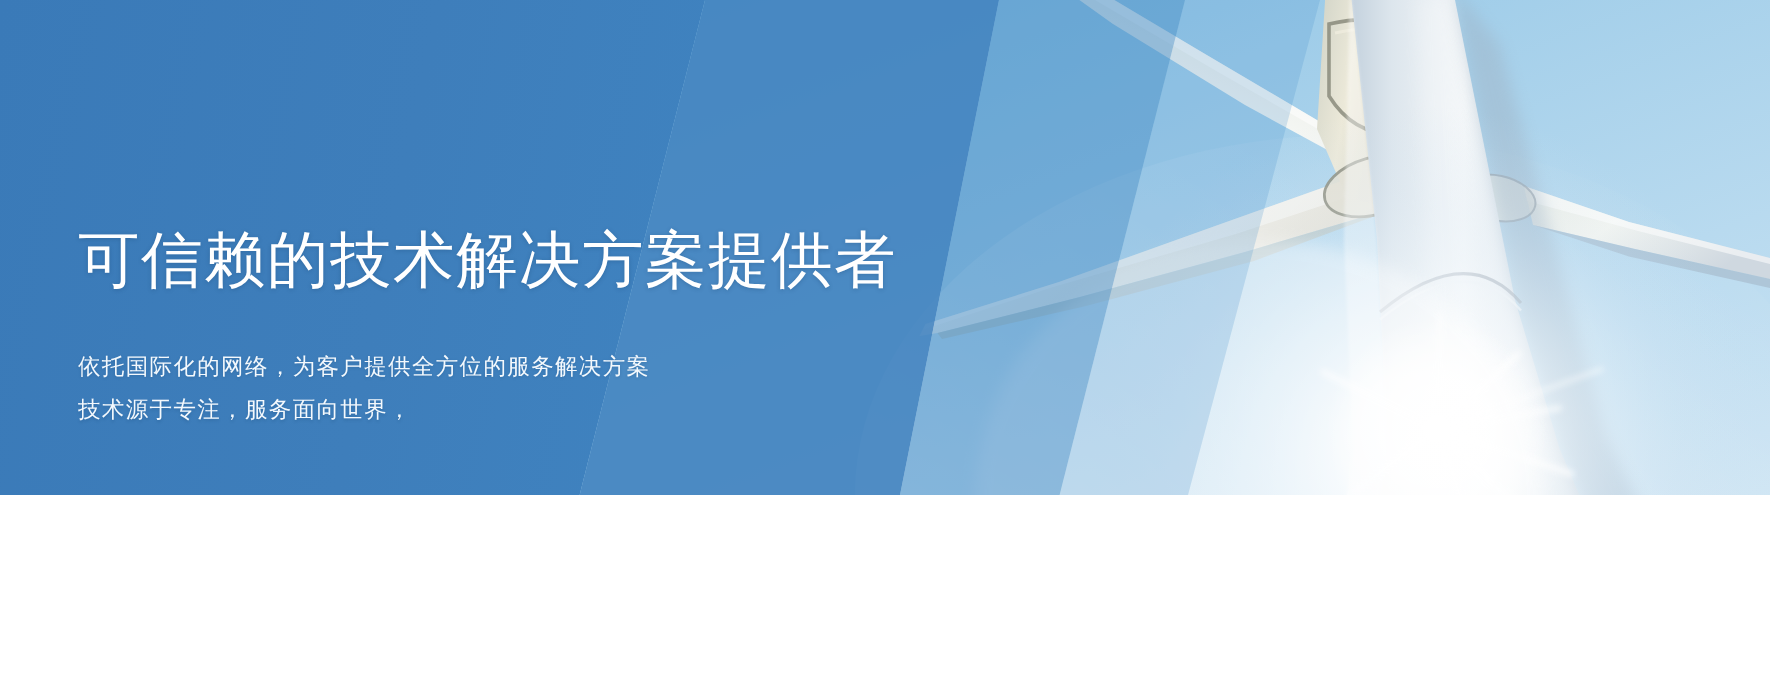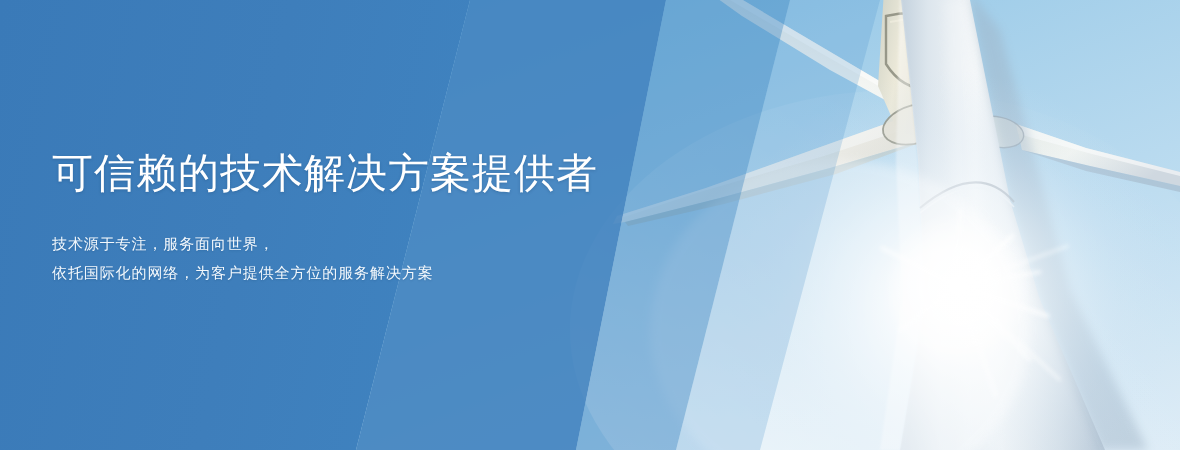--- a/index.html
+++ b/index.html
@@ -3,21 +3,21 @@
 <meta charset="utf-8">
 <style>
   html, body {
     margin: 0;
     padding: 0;
     background: #ffffff;
   }
   #banner {
     position: relative;
     width: 1180px;
-    height: 450px;
+    height: 330px;
     overflow: hidden;
     font-family: "DejaVu Sans", "Liberation Sans", sans-serif;
     background: #4a8fc8;
   }
   #banner-photo {
     position: absolute;
     inset: 0;
     width: 1180px;
     height: 450px;
     display: block;
@@ -224,18 +224,18 @@
 
     <path d="M 470,0 L 666,0 L 576,450 L 356,450 Z" fill="#3d80bd" opacity="0.88"></path>
 
     <path d="M 666,0 L 790,0 L 676,450 L 576,450 Z" fill="#4088c4" opacity="0.52"></path>
     <path d="M 790,0 L 880,0 L 760,450 L 676,450 Z" fill="#4a93cc" opacity="0.22"></path>
   </svg>
 
   <div id="text-block">
     <h1 id="headline">可信赖的技术解决方案提供者</h1>
     <div id="subtitle">
+      <span class="sub-line">依托国际化的网络，为客户提供全方位的服务解决方案</span>
       <span class="sub-line">技术源于专注，服务面向世界，</span>
-      <span class="sub-line">依托国际化的网络，为客户提供全方位的服务解决方案</span>
     </div>
   </div>
 
 </div>
 
 </body></html>

